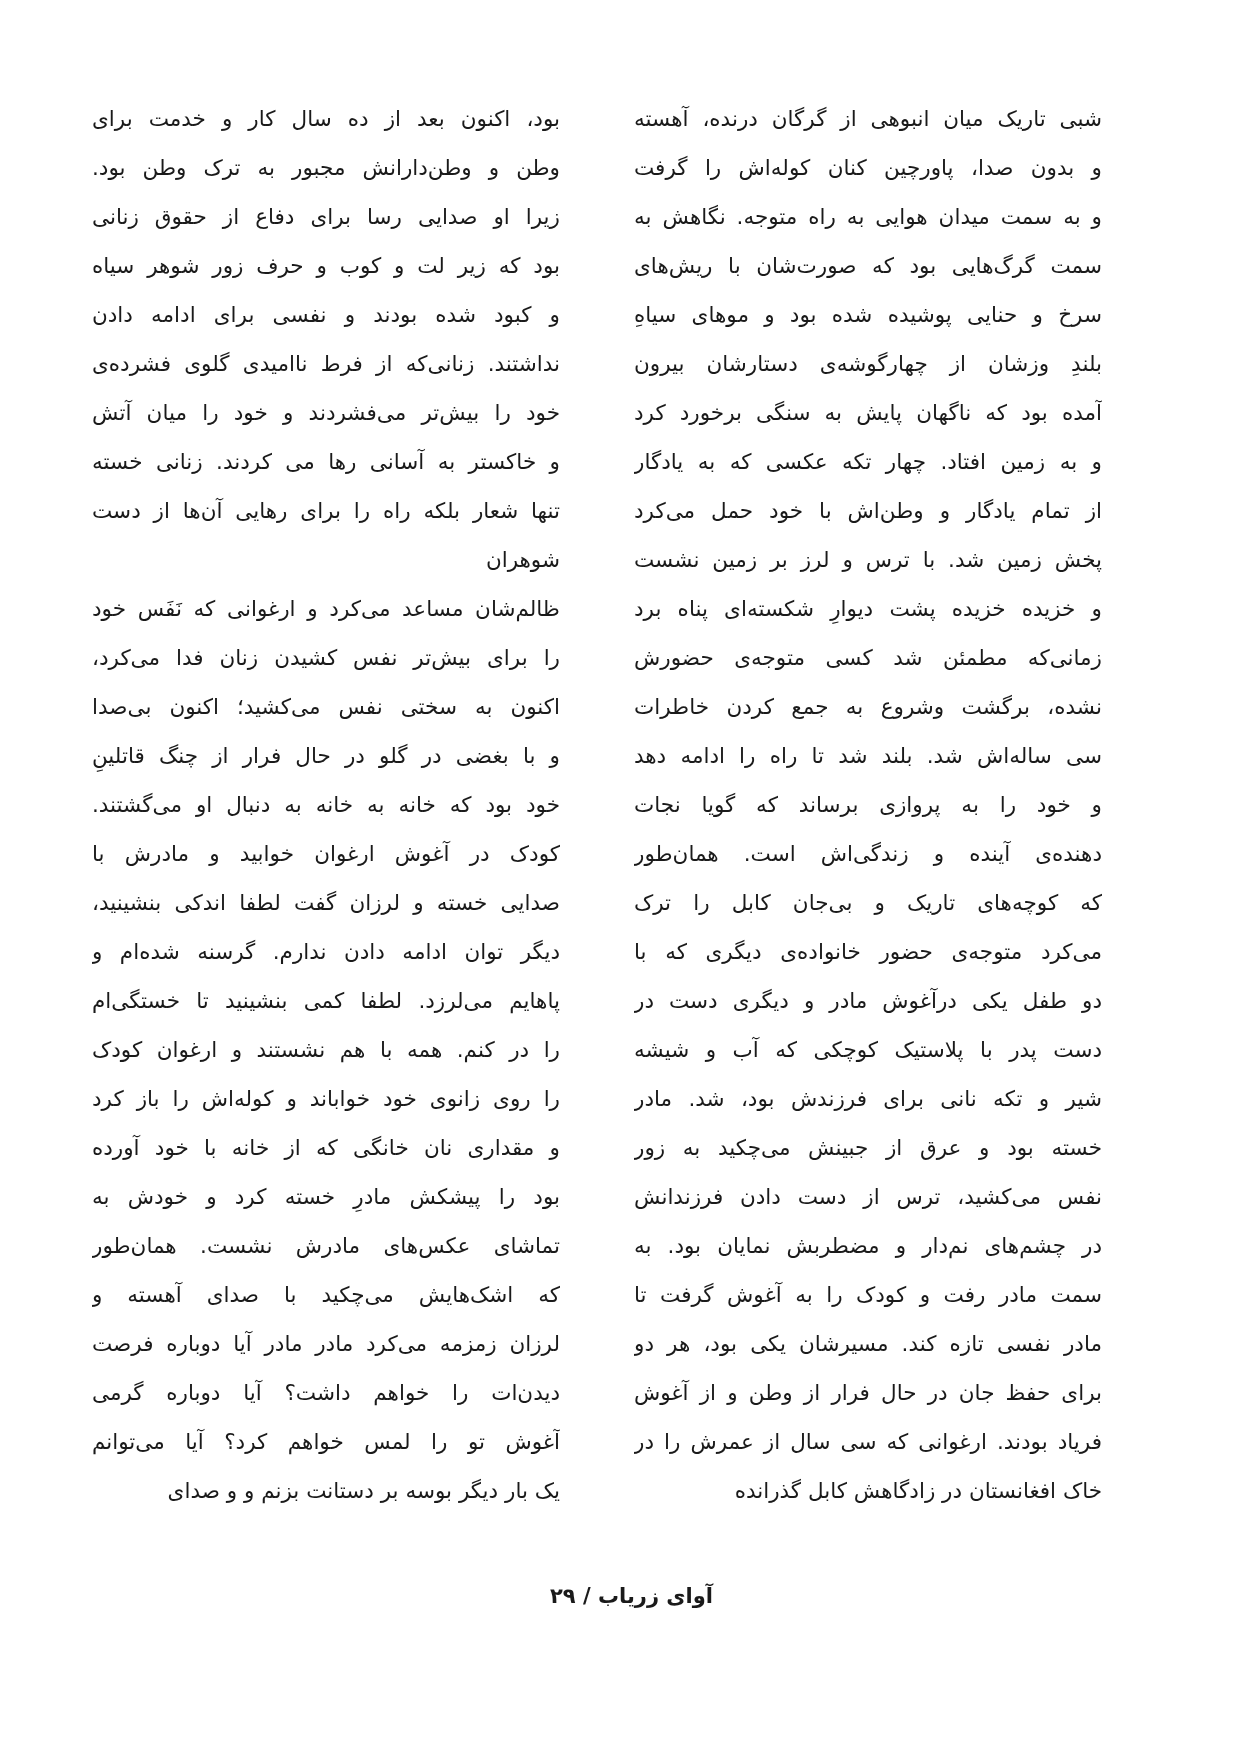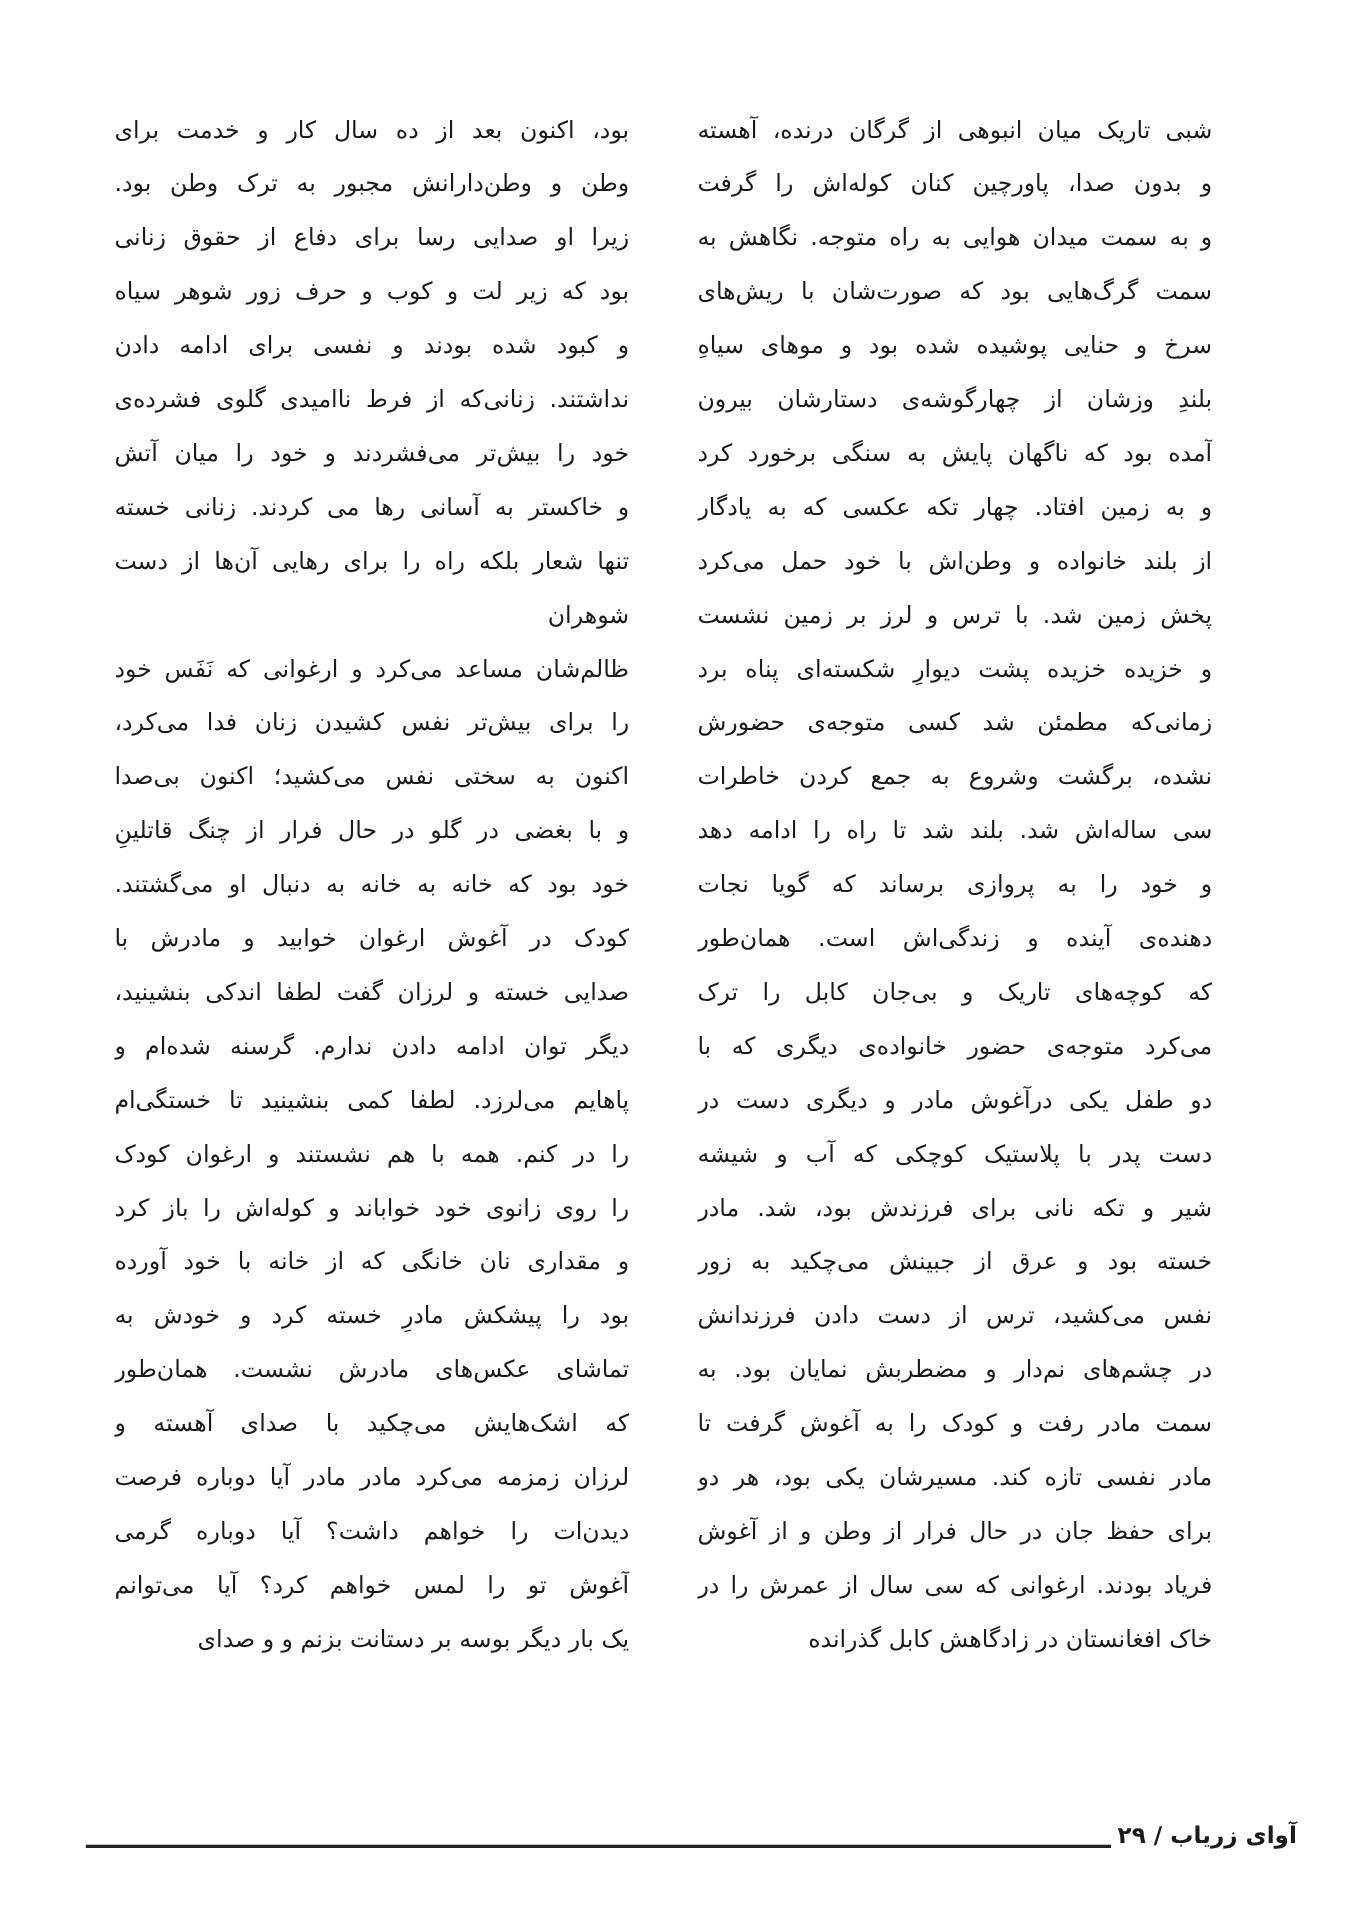--- a/index.html
+++ b/index.html
@@ -1,43 +1,43 @@
 <!DOCTYPE html>
 <html><head>
 <meta charset="utf-8">
 <style>
   html, body { margin: 0; padding: 0; background: #ffffff; }
   body { width: 1241px; height: 1754px; position: relative; overflow: hidden;
          font-family: "DejaVu Sans", sans-serif; color: #1a1a1a; }
   .page { position: absolute; inset: 0; }
   .column { position: absolute; top: 94px; width: 468px; direction: rtl; }
   .col-right { left: 634px; }
-  .col-left { left: 104px; }
+  .col-left { left: 92px; }
   .line { height: 49px; line-height: 49px; font-size: 21.5px; white-space: nowrap;
           text-align: justify; text-align-last: justify; overflow: hidden; }
   .line.short { text-align-last: right; }
-  .footer { position: absolute; left: 78px; right: 62px; top: 1640px; height: 40px; direction: rtl;
-            display: flex; align-items: flex-end; }
+  .footer { position: absolute; left: 78px; right: 62px; top: 1584px; height: 40px; direction: rtl;
+            display: flex; align-items: center; flex-direction: column; }
   .footer-title { font-weight: bold; font-size: 21px; white-space: nowrap; padding-left: 6px; }
   .footer-rule { flex: 1; height: 3px; background: #222; margin-top: 12px; }
 </style>
 </head>
 <body>
 
 <div class="page">
   <div class="column col-right" id="col-right">
       <div class="line">شبی تاریک میان انبوهی از گرگان درنده، آهسته</div>
       <div class="line">و بدون صدا، پاورچین کنان کوله‌اش را گرفت</div>
       <div class="line">و به سمت میدان هوایی به راه متوجه. نگاهش به</div>
       <div class="line">سمت گرگ‌هایی بود که صورت‌شان با ریش‌های</div>
       <div class="line">سرخ و حنایی پوشیده شده بود و موهای سیاهِ</div>
       <div class="line">بلندِ وزشان از چهارگوشه‌ی دستارشان بیرون</div>
       <div class="line">آمده بود که ناگهان پایش به سنگی برخورد کرد</div>
       <div class="line">و به زمین افتاد. چهار تکه عکسی که به یادگار</div>
-      <div class="line">از بلند خانواده و وطن‌اش با خود حمل می‌کرد</div>
+      <div class="line">از تمام یادگار و وطن‌اش با خود حمل می‌کرد</div>
       <div class="line">پخش زمین شد. با ترس و لرز بر زمین نشست</div>
       <div class="line">و خزیده خزیده پشت دیوارِ شکسته‌ای پناه برد</div>
       <div class="line">زمانی‌که مطمئن شد کسی متوجه‌ی حضورش</div>
       <div class="line">نشده، برگشت وشروع به جمع کردن خاطرات</div>
       <div class="line">سی ساله‌اش شد. بلند شد تا راه را ادامه دهد</div>
       <div class="line">و خود را به پروازی برساند که گویا نجات</div>
       <div class="line">دهنده‌ی آینده و زندگی‌اش است. همان‌طور</div>
       <div class="line">که کوچه‌های تاریک و بی‌جان کابل را ترک</div>
       <div class="line">می‌کرد متوجه‌ی حضور خانواده‌ی دیگری که با</div>
       <div class="line">دو طفل یکی درآغوش مادر و دیگری دست در</div>

